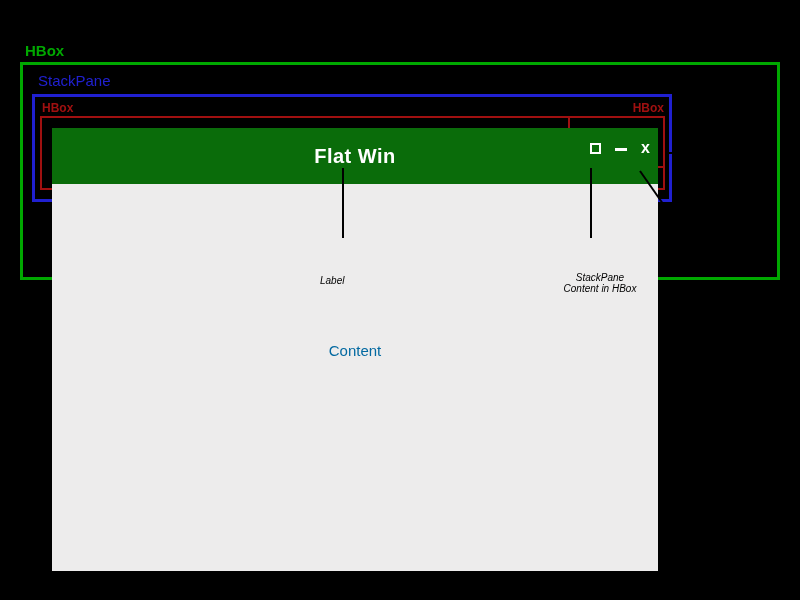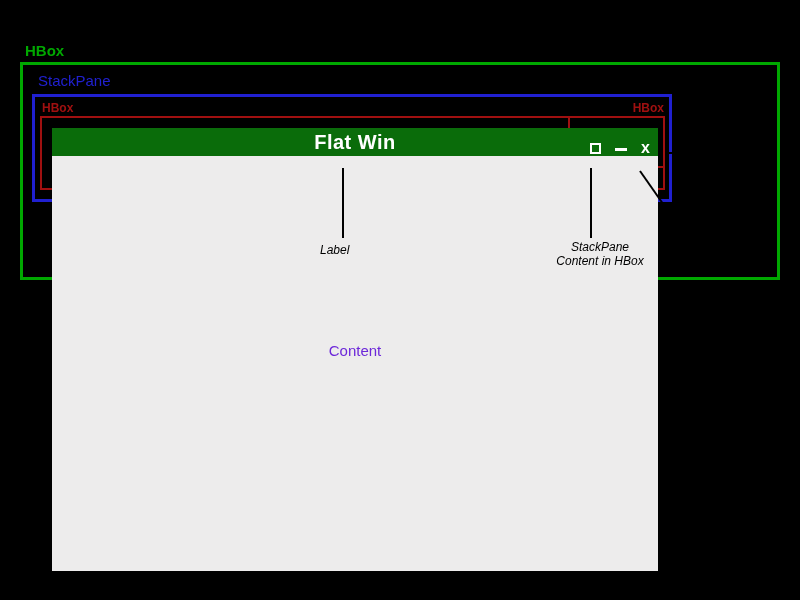--- a/index.html
+++ b/index.html
@@ -81,21 +81,21 @@
     left: 52px;
     width: 606px;
     height: 443px;
     background: #edecec;
   }
   .titlebar {
     position: absolute;
     top: 0;
     left: 0;
     width: 100%;
-    height: 28px;
+    height: 56px;
     background: #0a6c0a;
     display: flex;
     align-items: center;
     justify-content: center;
   }
   .title-text {
     color: #fff;
     font-weight: bold;
     font-size: 20px;
     letter-spacing: 0.5px;
@@ -124,29 +124,30 @@
   .win-btn.min {
     width: 12px;
     border-bottom: 3px solid #fff;
     height: 6px;
   }
   .content-label {
     position: absolute;
     top: 50%;
     left: 50%;
     transform: translate(-50%, -50%);
-    color: #6d28d9;
+    color: #0369a1;
     font-size: 15px;
   }
   .callout-label {
     color: #000;
     font-style: italic;
-    font-size: 12px;
+    font-size: 10px;
     position: absolute;
     text-align: center;
+    margin-top: 32px;
   }
   .callout-line {
     position: absolute;
     background: #000;
   }
 </style>
 </head>
 <body>
 
 <div class="outer-hbox-label">HBox</div>

